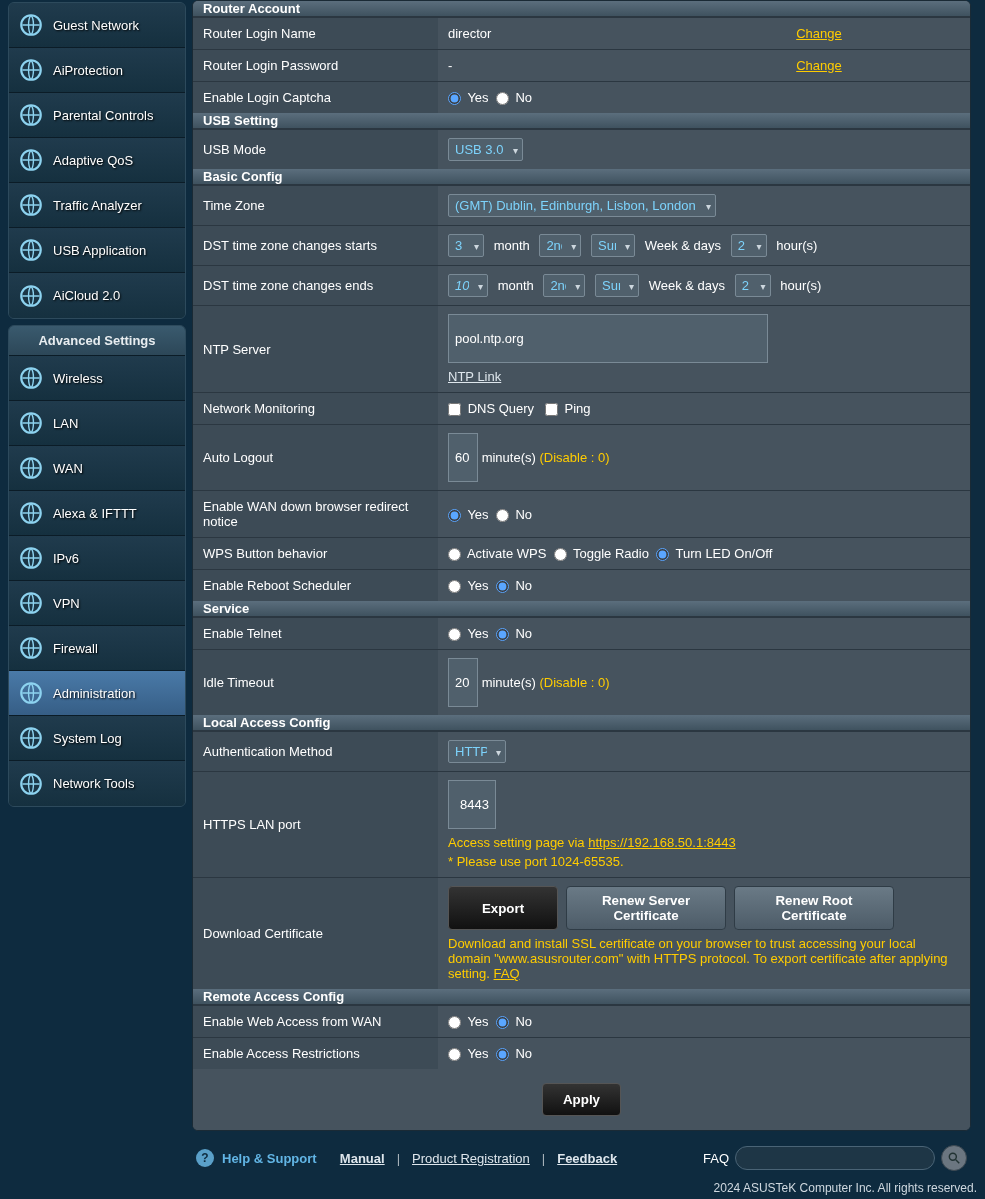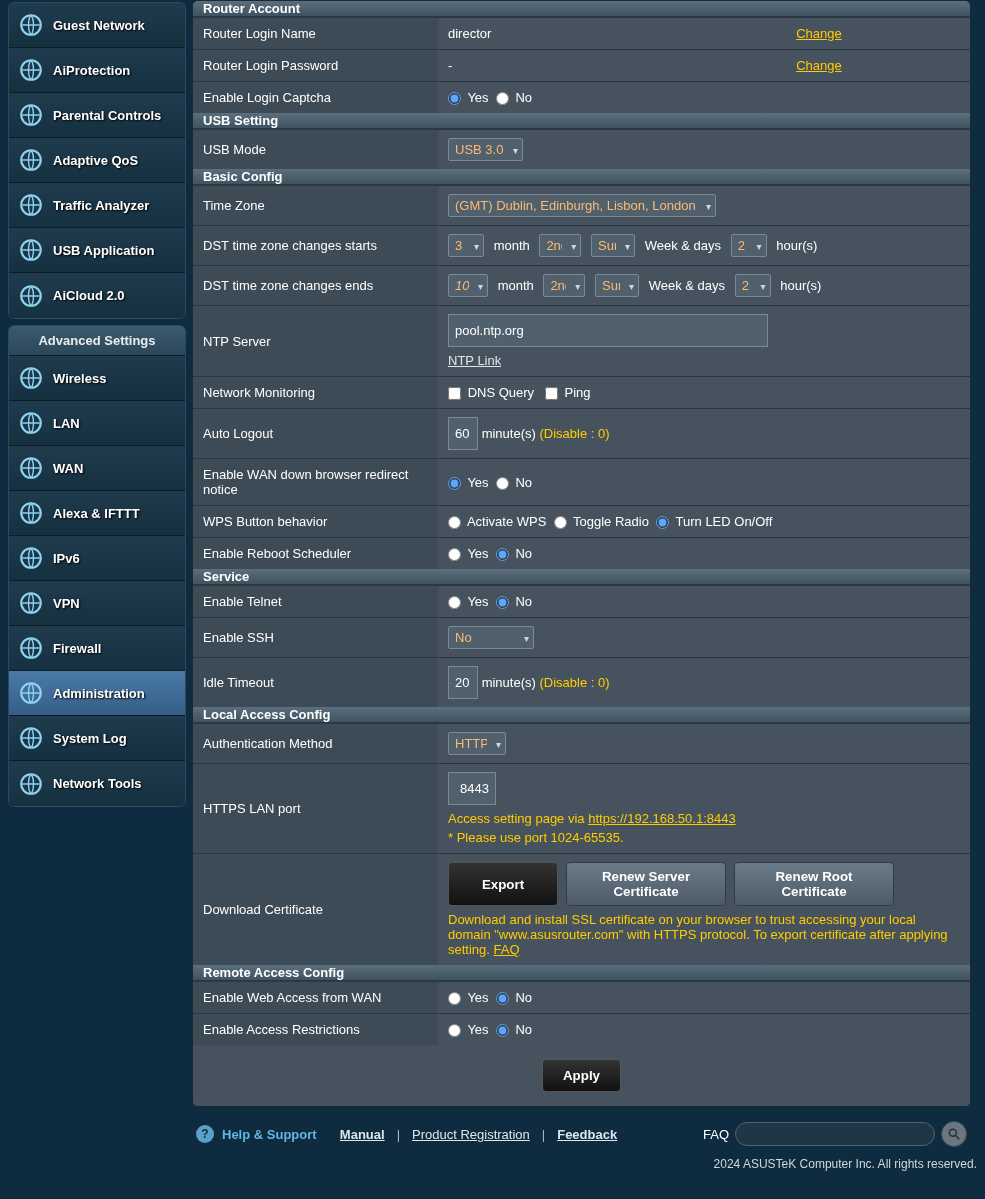--- a/index.html
+++ b/index.html
@@ -3,39 +3,39 @@
 <meta charset="utf-8">
 <style>
   * { box-sizing: border-box; margin: 0; padding: 0; }
   body { background: #0e2b3f; font-family: Arial, sans-serif; font-size: 13px; color: #fff; width: 985px; }
   .page { display: flex; padding: 0 8px; }
   .sidebar { width: 178px; flex-shrink: 0; padding-top: 2px; }
   .sidebar-box { background: linear-gradient(#1a3647,#152c3b); border: 1px solid #2d4a5c; border-radius: 6px; margin-bottom: 6px; overflow: hidden; }
   .sb-item { display: flex; align-items: center; height: 45px; padding: 0 8px; cursor: pointer; border-bottom: 1px solid #0b1c27; background: linear-gradient(#203b4d,#15303f); }
   .sb-item:last-child { border-bottom: none; }
   .sb-item .ic { width: 28px; height: 28px; margin-right: 8px; display:flex;align-items:center;justify-content:center; }
-  .sb-item .lbl { font-weight: bold; color: #fff; text-shadow: 1px 1px 2px #000; }
+  .sb-item .lbl { font-weight: normal; color: #fff; text-shadow: 1px 1px 2px #000; }
   .sb-item.active { background: linear-gradient(#4a7aa8,#365e86); }
   .sec-title { background: linear-gradient(#3a5a6e,#2c4758); height: 30px; line-height: 30px; text-align: center; font-weight: bold; color: #e8edf0; border-bottom:1px solid #0b1c27; }
 
   .main { flex: 1; padding: 0 6px; }
   .panel { background: #4f5b67; border: 1px solid #1a2a35; border-radius: 6px; overflow: hidden; margin-bottom: 8px; }
   .sect-head { background: linear-gradient(#5b6e7d,#3f525f); color: #fff; font-weight: bold; padding: 0 10px; border-bottom: 1px solid #2b3741; }
   table.cfg { width: 100%; border-collapse: collapse; }
   table.cfg tr { border-top: 1px solid #2b3741; }
   table.cfg td { padding: 8px 10px; vertical-align: middle; }
   table.cfg td.l { width: 245px; background: #3d4b56; color: #fff; }
   table.cfg td.r { background: #46535e; color: #fff; }
   .link { color: #ffcc00; text-decoration: underline; cursor: pointer; }
   .link2 { color: #dee6ec; text-decoration: underline; cursor: pointer; }
   .yellow { color: #ffcc00; }
-  .sel { background: #50606c; border: 1px solid #7a8a96; color: #fdba74; padding: 3px 18px 3px 6px; border-radius: 2px; font-size: 13px; appearance:none; position:relative; }
+  .sel { background: #50606c; border: 1px solid #7a8a96; color: #7dd3fc; padding: 3px 18px 3px 6px; border-radius: 2px; font-size: 13px; appearance:none; position:relative; }
   .sel-wrap { position:relative; display:inline-block; }
   .sel-wrap::after { content:"▾"; position:absolute; right:5px; top:50%; transform:translateY(-50%); font-size:10px; color:#cdd7de; pointer-events:none; }
-  input[type=text].inp { background: #50606c; border: 1px solid #7a8a96; color: #fff; padding: 8px 6px; font-size: 13px; }
+  input[type=text].inp { background: #50606c; border: 1px solid #7a8a96; color: #fff; padding: 16px 6px; font-size: 13px; }
   input[type=radio],input[type=checkbox] { accent-color:#5aa6ff; margin-right:3px; vertical-align:middle; }
   .row-inline > * { margin-right:6px; }
   .btn-dark { background: linear-gradient(#333,#111); border:1px solid #555; color:#fff; font-weight:bold; padding:8px 20px; border-radius:4px; cursor:pointer; }
   .btn-grey { background: linear-gradient(#6a7a86,#4d5c68); border:1px solid #2f3c46; color:#fff; font-weight:bold; padding:6px 10px; border-radius:4px; cursor:pointer; width:160px; }
   .apply-row { text-align:center; padding:14px; background:#46535e; }
   .footer { display:flex; align-items:center; padding:6px 4px 0 4px; gap:8px; }
   .help-ic { width:18px;height:18px;border-radius:50%;background:#5aa0c9;display:inline-flex;align-items:center;justify-content:center;font-weight:bold;color:#0e2b3f;font-size:12px; }
   .faq-search { flex:1; display:flex; justify-content:flex-end; align-items:center; gap:6px; }
   .faq-input { background:#1e3646;border:1px solid #4a6476;border-radius:12px;height:24px;width:200px;padding:0 10px;color:#fff; }
   .faq-go { width:26px;height:26px;border-radius:50%;background:#6b7680;border:1px solid #3d4952;display:flex;align-items:center;justify-content:center;cursor:pointer; }
@@ -325,24 +325,20 @@
 
       <div class="sect-head">Service</div>
       <table class="cfg">
         <tbody>
             <tr>
           <td class="l">Enable Telnet</td>
           <td class="r">
             <label><input type="radio" style=""> <span>Yes</span></label>
             &nbsp;<label><input type="radio" checked="" style=""> <span>No</span></label>
           </td>
-        </tr>
-        <tr>
-          <td class="l">Enable SSH</td>
-          <td class="r"><span class="sel-wrap"><select class="sel" style="width:86px;"><option>No</option></select></span></td>
         </tr>
         <tr>
           <td class="l">Idle Timeout</td>
           <td class="r">
             <input type="text" class="inp" style="width: 30px;" value="20">
             <span>minute(s)</span>
             <span class="yellow">(Disable : 0)</span>
           </td>
         </tr>
       </tbody>

